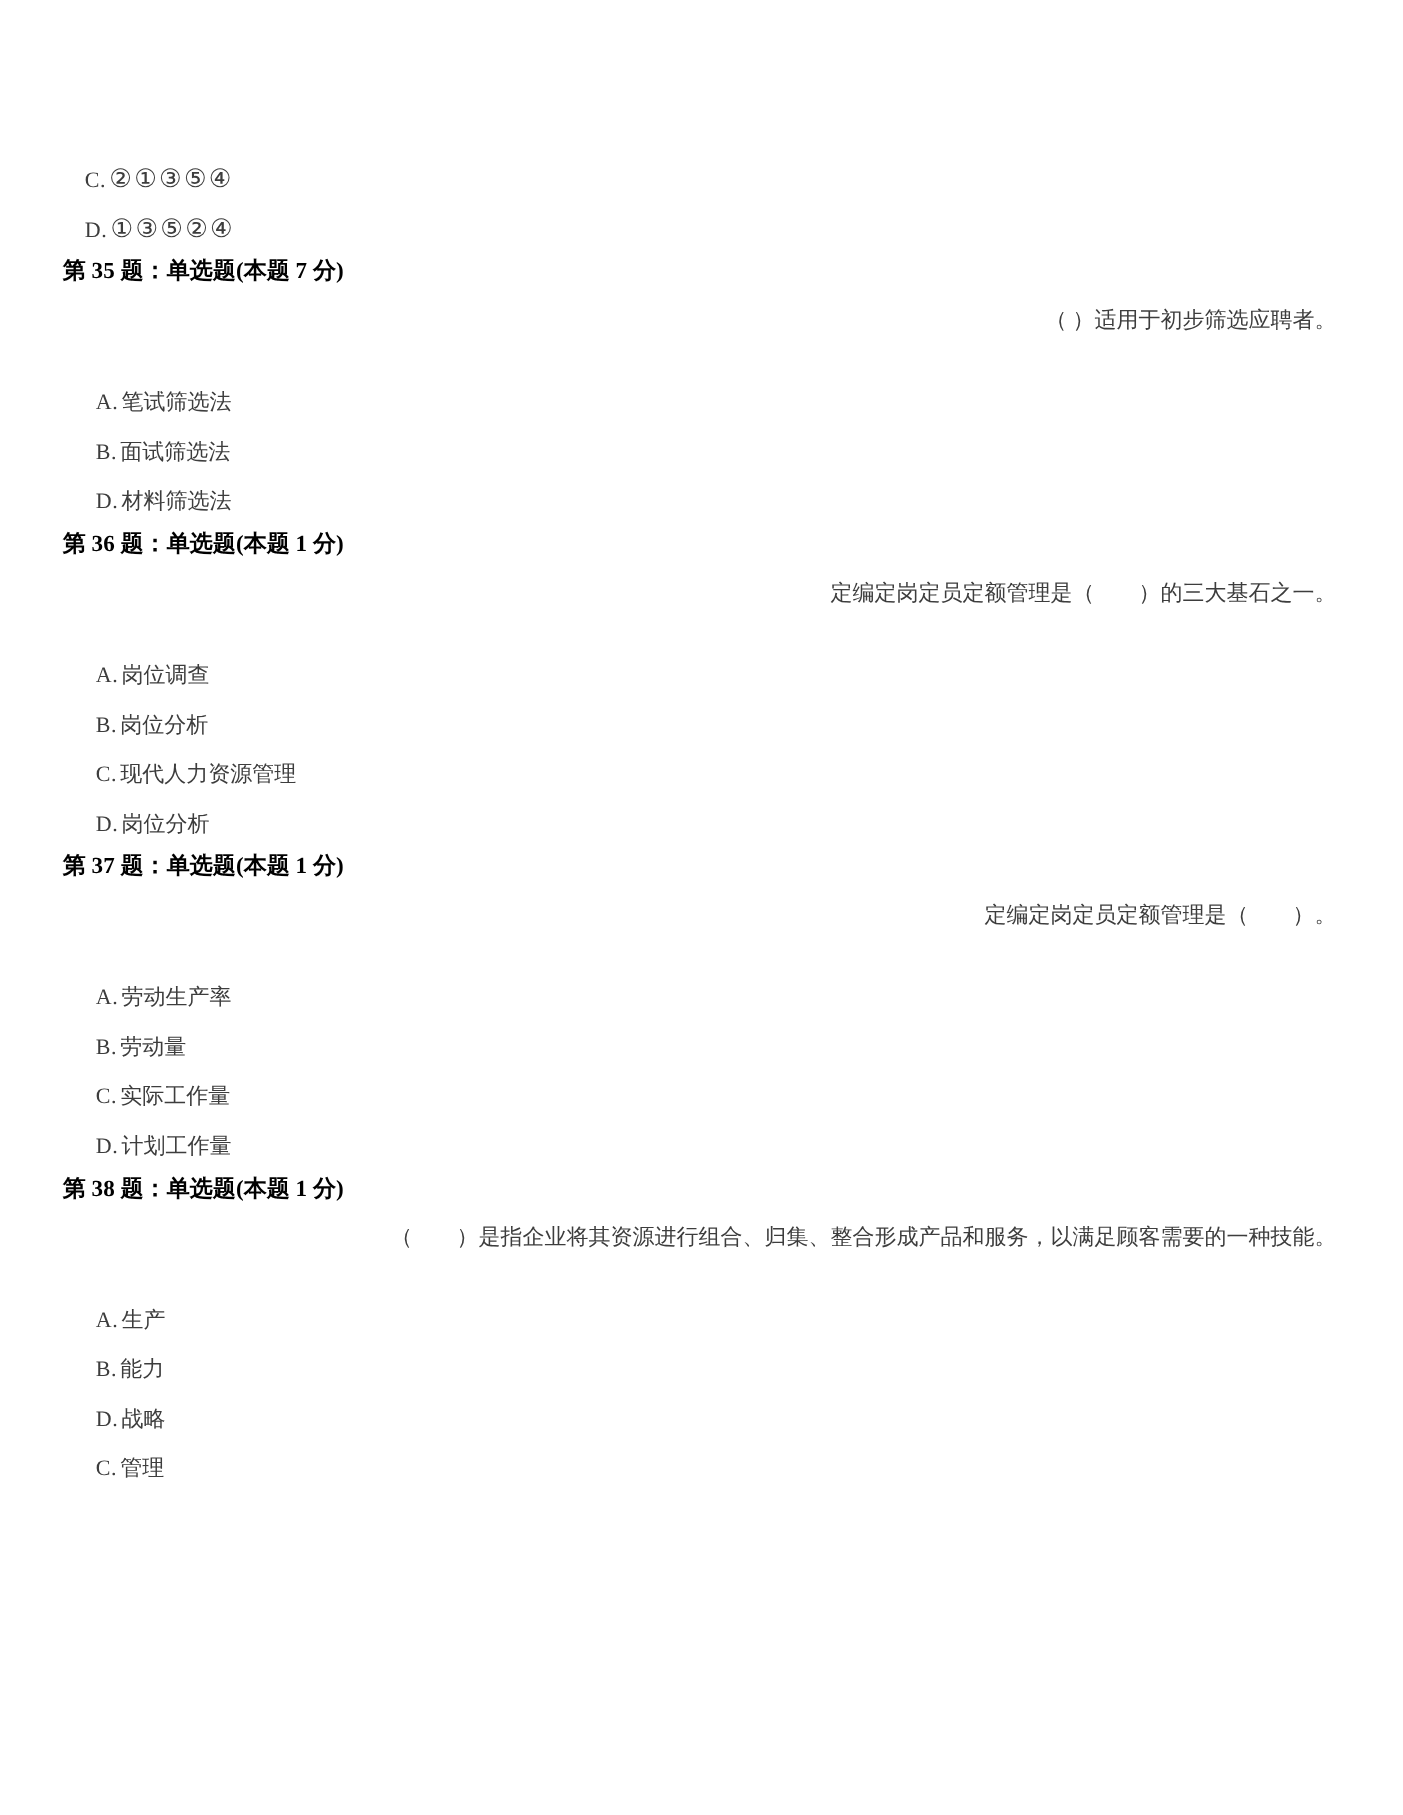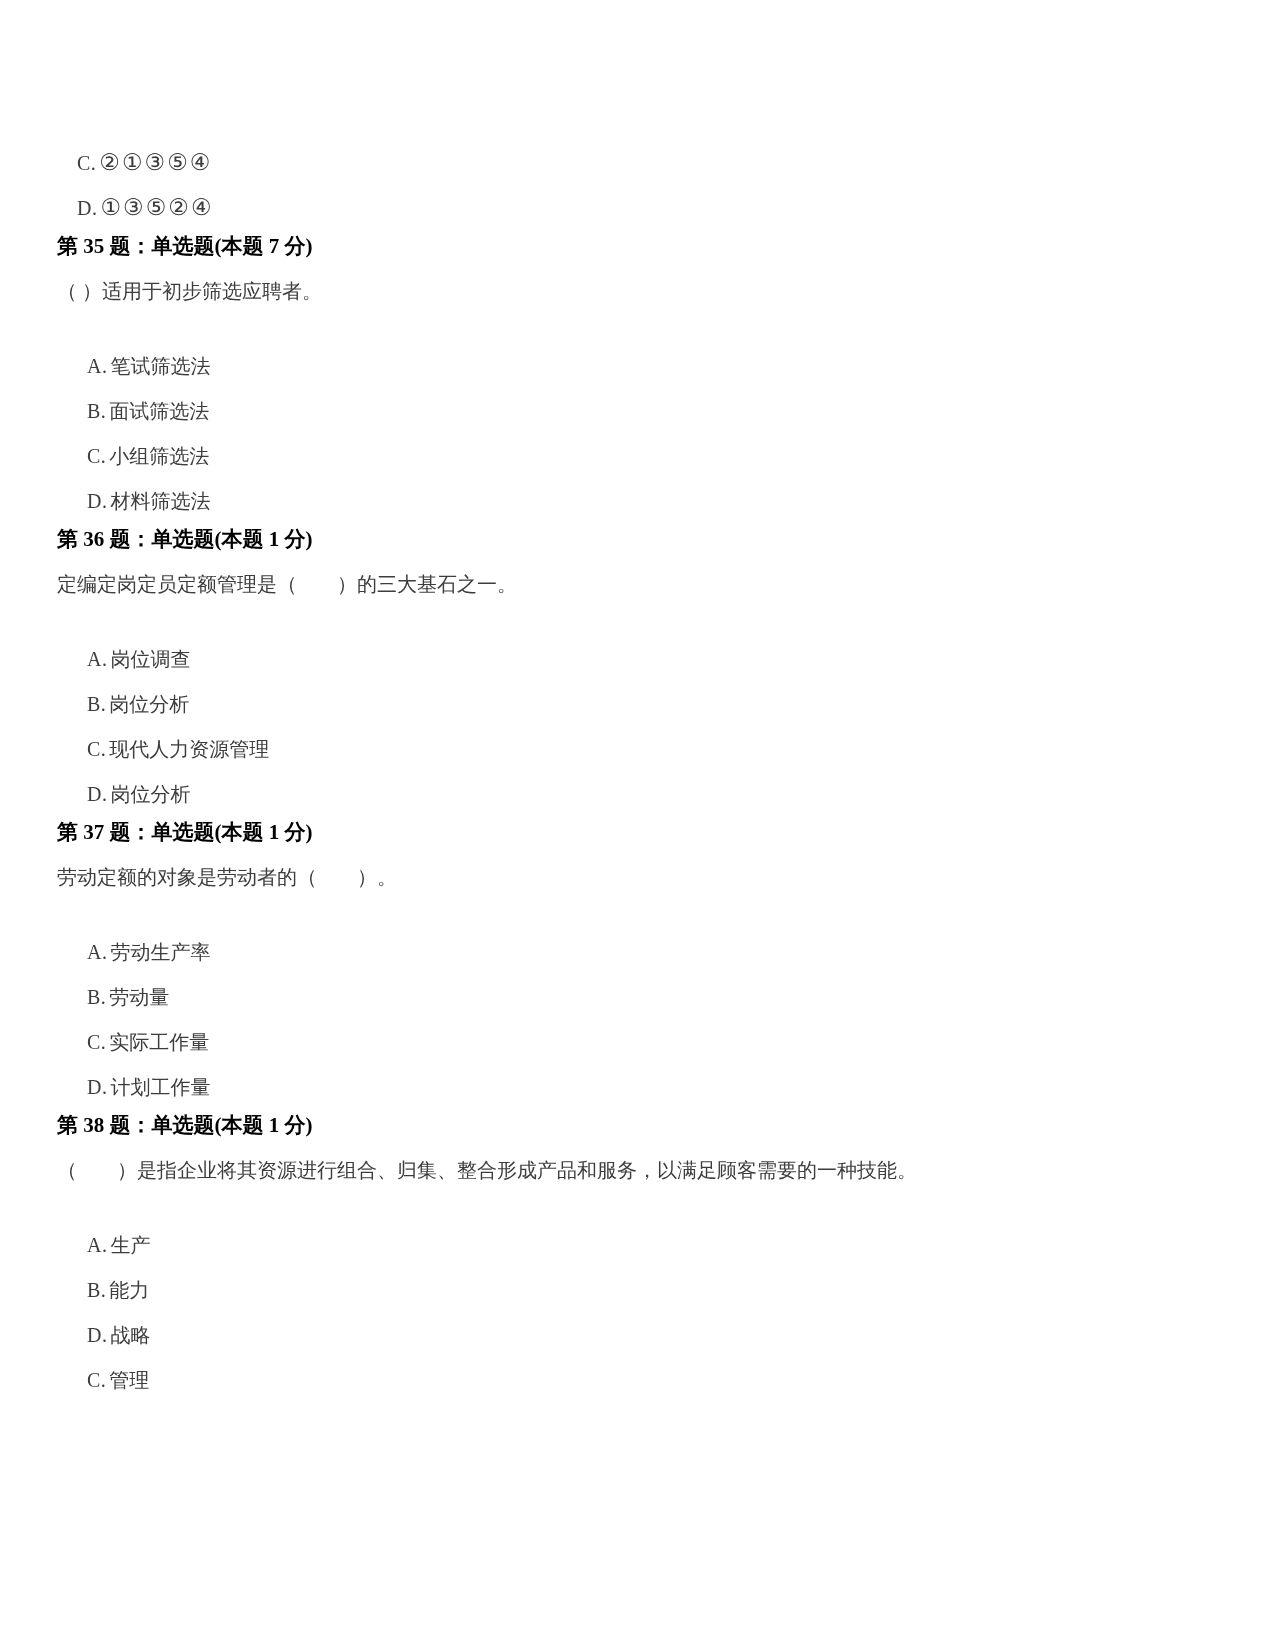--- a/index.html
+++ b/index.html
@@ -28,20 +28,21 @@
     white-space: pre;
   }
   .q-header {
     margin-top: 38px;
     font-weight: bold;
     color: #000000;
     font-size: 21px;
   }
   .q-stem {
     margin-top: 6px;
+    text-align: right;
   }
   .opt-label {
     display: inline-block;
     margin-right: 3px;
     letter-spacing: 0.5px;
   }
   .circled {
     font-size: 23px;
     letter-spacing: 2px;
   }
@@ -61,23 +62,20 @@
   <div>
     <div class="line q-header">第 35 题：单选题(本题 7 分)</div>
     <div class="line q-stem">（ ）适用于初步筛选应聘者。</div>
     <div class="line">
       <span class="opt-label">A.</span><span>笔试筛选法</span>
     </div>
     <div class="line">
       <span class="opt-label">B.</span><span>面试筛选法</span>
     </div>
     <div class="line">
-      <span class="opt-label">C.</span><span>小组筛选法</span>
-    </div>
-    <div class="line">
       <span class="opt-label">D.</span><span>材料筛选法</span>
     </div>
   </div>
 
   <div>
     <div class="line q-header">第 36 题：单选题(本题 1 分)</div>
     <div class="line q-stem">定编定岗定员定额管理是（　　）的三大基石之一。</div>
     <div class="line">
       <span class="opt-label">A.</span><span>岗位调查</span>
     </div>
@@ -87,21 +85,21 @@
     <div class="line">
       <span class="opt-label">C.</span><span>现代人力资源管理</span>
     </div>
     <div class="line">
       <span class="opt-label">D.</span><span>岗位分析</span>
     </div>
   </div>
 
   <div>
     <div class="line q-header">第 37 题：单选题(本题 1 分)</div>
-    <div class="line q-stem">劳动定额的对象是劳动者的（　　）。</div>
+    <div class="line q-stem">定编定岗定员定额管理是（　　）。</div>
     <div class="line">
       <span class="opt-label">A.</span><span>劳动生产率</span>
     </div>
     <div class="line">
       <span class="opt-label">B.</span><span>劳动量</span>
     </div>
     <div class="line">
       <span class="opt-label">C.</span><span>实际工作量</span>
     </div>
     <div class="line">

